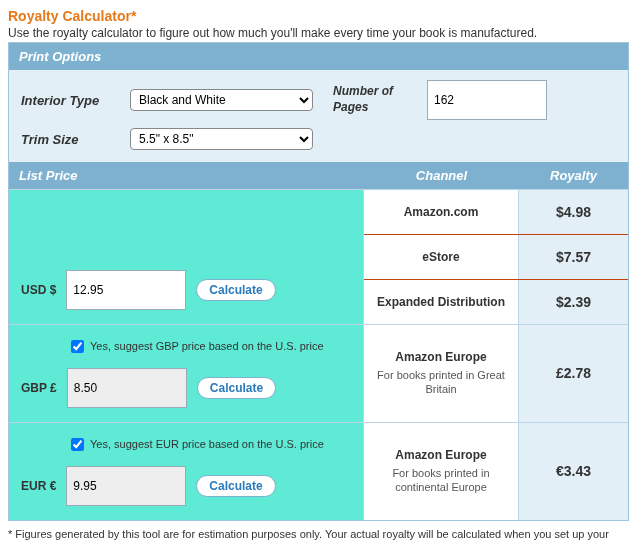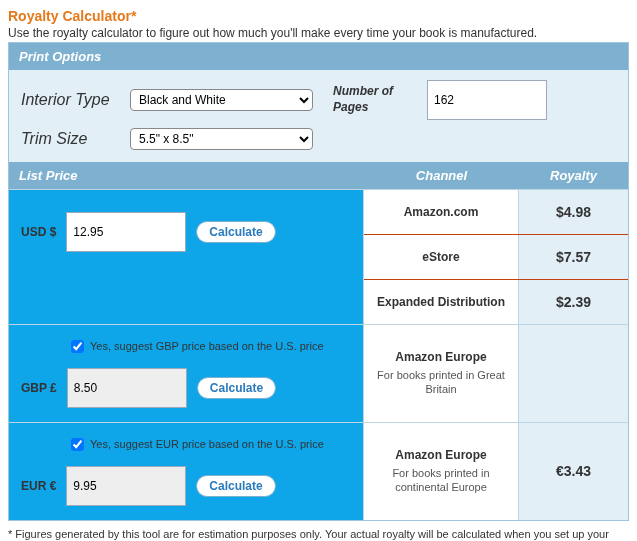--- a/index.html
+++ b/index.html
@@ -3,32 +3,32 @@
 <meta charset="utf-8">
 <style>
 *{box-sizing:border-box;margin:0;padding:0}
 body{font-family:Verdana,Arial,sans-serif;font-size:12px;color:#333;background:#fff;padding:8px}
 .title{color:#e57a1c;font-weight:bold;font-size:14px;margin-bottom:2px}
 .subtitle{color:#333;font-size:12px;margin-bottom:2px}
 .panel{border:1px solid #9ec5dc;background:#e3eff7}
 .sect-header{background:#7eb1d0;color:#fff;font-weight:bold;font-size:13px;padding:6px 10px;font-style:italic}
 .options{padding:10px 12px 12px;display:flex;flex-wrap:wrap;gap:8px 20px;align-items:center}
 .opt-row{display:flex;align-items:center;gap:14px}
-.lbl{font-weight:normal;font-style:italic;color:#333;font-size:16px;min-width:95px}
+.lbl{font-weight:bold;font-style:italic;color:#333;font-size:13px;min-width:95px}
 .lbl-pages{font-weight:bold;font-style:italic;color:#333;font-size:12px;width:80px;line-height:1.3}
 select{font-size:12px;padding:2px 4px;width:183px;border:1px solid #888;border-radius:4px;background:#fff}
 input[type=text]{font-size:12px;padding:12px 6px;border:1px solid #9ab;background:#fff;width:120px}
 input[type=text].dim{background:#eee}
 .list-header{background:#7eb1d0;color:#fff;font-weight:bold;font-style:italic;font-size:13px;display:flex}
 .list-header .lp{flex:0 0 355px;padding:6px 10px}
 .list-header .ch{flex:0 0 155px;padding:6px 10px;text-align:center}
 .list-header .ro{flex:1;padding:6px 10px;text-align:center}
 .price-table{display:flex;flex-direction:column}
 .price-row{display:flex;border-top:1px solid #bcd6e5}
-.lp-cell{flex:0 0 355px;padding:14px 12px;display:flex;flex-direction:column;justify-content:flex-start;border-right:1px solid #bcd6e5;background:#0ea5e9}
+.lp-cell{flex:0 0 355px;padding:14px 12px;display:flex;flex-direction:column;justify-content:flex-end;border-right:1px solid #bcd6e5;background:#5eead4}
 .ch-col{flex:1;display:flex;flex-direction:column}
 .ch-row{display:flex;flex:1;border-top:1px solid #c2410c}
 .ch-row:first-child{border-top:none}
 .ch-cell{flex:0 0 155px;padding:14px 8px;text-align:center;border-right:1px solid #bcd6e5;background:#fff;display:flex;flex-direction:column;justify-content:center}
 .ch-name{font-weight:bold;color:#333;font-size:12px}
 .ch-sub{font-size:11px;color:#555;margin-top:4px;line-height:1.3}
 .ro-cell{flex:1;padding:14px 10px;text-align:center;font-weight:bold;font-size:14px;color:#333;background:#e3eff7;display:flex;align-items:center;justify-content:center}
 .calc-btn{display:inline-block;border:1px solid #7eb1d0;border-radius:12px;padding:3px 12px;color:#2a7bbd;font-weight:bold;font-size:12px;background:#fff;cursor:pointer}
 .currency-line{display:flex;align-items:center;gap:10px;margin-top:8px}
 .cur-lbl{font-weight:bold;color:#333;font-size:12px}
@@ -113,20 +113,21 @@
           <input type="text" class="dim" value="8.50" style="">
           <span class="calc-btn">Calculate</span>
         </div>
       </div>
       <div class="ch-col">
         <div class="ch-row">
           <div class="ch-cell">
             <span class="ch-name">Amazon Europe</span>
             <span class="ch-sub">For books printed in Great Britain</span>
           </div>
+          <div class="ro-cell">£2.78</div>
         </div>
       </div>
     </div>
 
     <div class="price-row">
       <div class="lp-cell">
         <div class="suggest">
           <input type="checkbox" checked="" style="">
           <span>Yes, suggest EUR price based on the U.S. price</span>
         </div>

